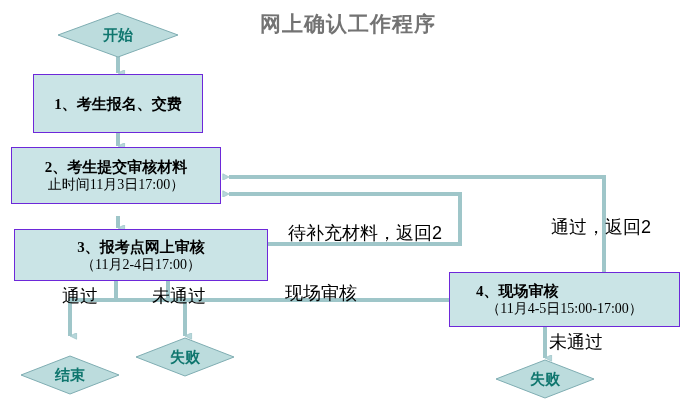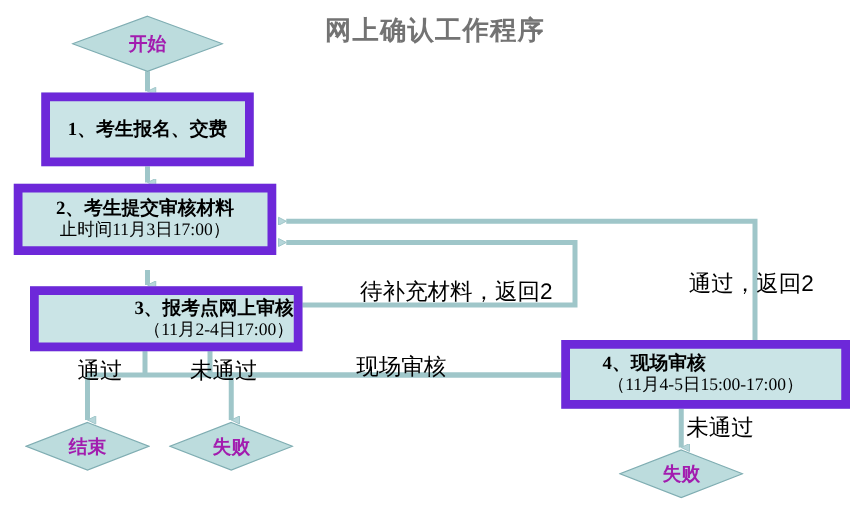--- a/index.html
+++ b/index.html
@@ -40,21 +40,21 @@
     display: flex;
     flex-direction: column;
     align-items: center;
     justify-content: center;
     text-align: center;
     color: #000000;
     font-family: "Liberation Serif", "DejaVu Serif", serif;
   }
   .process {
     background: #cae4e6;
-    border: 7px solid #6d28d9;
+    border: 1px solid #6d28d9;
   }
   .process .ln1 {
     font-weight: bold;
     font-size: 15px;
     line-height: 18px;
     white-space: nowrap;
   }
   .process .ln2 {
     font-size: 14px;
     line-height: 17px;
@@ -72,21 +72,21 @@
     left: 0;
     top: 0;
     width: 100%;
     height: 100%;
     display: flex;
     align-items: center;
     justify-content: center;
     font-family: "Liberation Serif", "DejaVu Serif", serif;
     font-size: 15px;
     font-weight: bold;
-    color: #a21caf;
+    color: #0f766e;
   }
   .edge-label {
     position: absolute;
     font-family: Liberation Sans, sans-serif;
     font-size: 18px;
     color: #000000;
     white-space: nowrap;
   }
 </style>
 </head>
@@ -144,31 +144,31 @@
 
 <div class="node process" style="left:33px; top:74px; width:170px; height:59px;">
   <div class="ln1">1、考生报名、交费</div>
 </div>
 
 <div class="node process" style="left:11px; top:147px; width:210px; height:57px;">
   <div class="ln1">2、考生提交审核材料</div>
   <div class="ln2">止时间11月3日17:00）</div>
 </div>
 
-<div class="node process" style="left:24px; top:229px; width:218px; height:52px;align-items:flex-end;">
+<div class="node process" style="left:14px; top:229px; width:254px; height:52px;">
   <div class="ln1">3、报考点网上审核</div>
   <div class="ln2">（11月2-4日17:00）</div>
 </div>
 
 <div class="node process" style="left:449px; top:272px; width:231px; height:55px;">
   <div class="ln1" style="align-self:flex-start; margin-left:26px;">4、现场审核</div>
   <div class="ln2">（11月4-5日15:00-17:00）</div>
 </div>
 
-<div class="diamond-wrap" style="left:20px; top:337px; width:100px; height:40px;">
+<div class="diamond-wrap" style="left:20px; top:355px; width:100px; height:40px;">
   <svg width="100" height="40" viewBox="0 0 100 40">
     <polygon points="50,1 99,20 50,39 1,20" fill="#bcdcdd" stroke="#7fadb2" stroke-width="1"></polygon>
   </svg>
   <div class="diamond-label">结束</div>
 </div>
 
 <div class="diamond-wrap" style="left:135px; top:337px; width:100px; height:40px;">
   <svg width="100" height="40" viewBox="0 0 100 40">
     <polygon points="50,1 99,20 50,39 1,20" fill="#bcdcdd" stroke="#7fadb2" stroke-width="1"></polygon>
   </svg>

